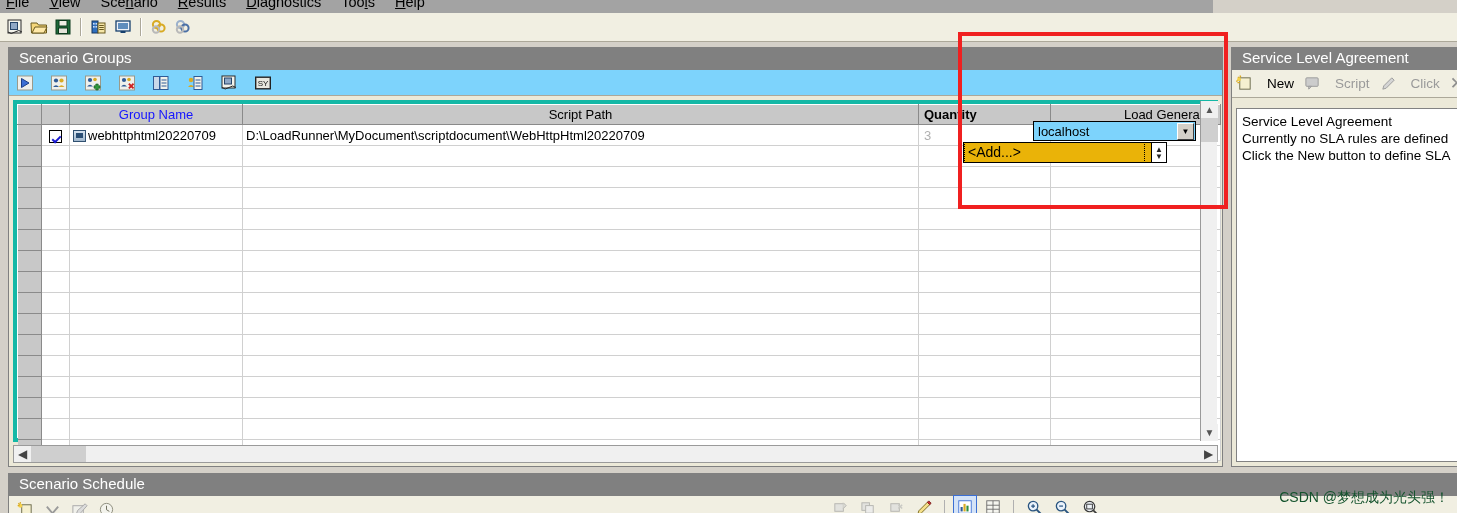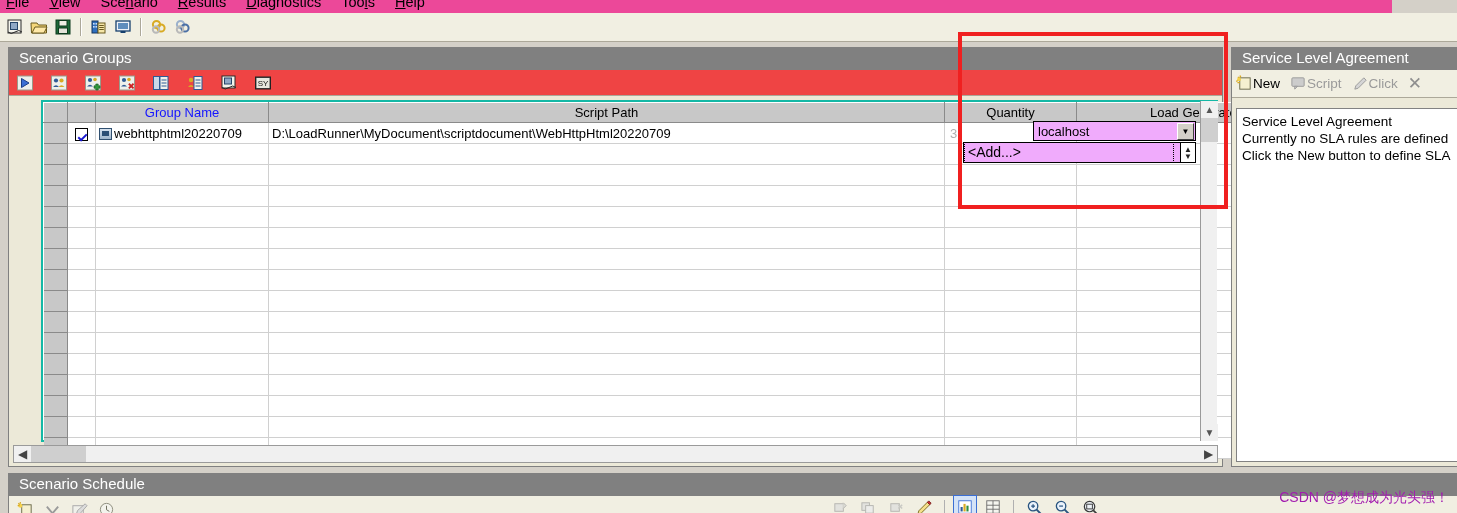--- a/index.html
+++ b/index.html
@@ -11,22 +11,22 @@
     font-family: "Liberation Sans", sans-serif;
   }
   #app {
     position: relative;
     width: 1457px; height: 513px;
     background: #d4d0c8;
   }
 
   
   .menubar {
-    position: absolute; left: 0; top: 0; width: 1392px; height: 13px;
-    background: #ec4899;
+    position: absolute; left: 0; top: 0; width: 1213px; height: 13px;
+    background: #a3a3a3;
     overflow: hidden;
   }
   .menubar-inner {
     position: absolute; left: 4px; top: -6px;
     display: flex; gap: 16px;
     font-size: 14.5px; color: #000;
     white-space: nowrap;
   }
   .menu-item { padding: 0 2px; cursor: default; }
   .menu-item u { text-decoration: underline; }
@@ -50,41 +50,41 @@
     position: absolute; left: 8px; top: 47px; width: 1215px; height: 420px;
     background: #ece9d8;
     border: 1px solid #808080;
   }
   .panel-title {
     height: 22px; background: #808080; color: #ffffff;
     font-size: 15px; line-height: 20px; padding-left: 10px;
     overflow: hidden; white-space: nowrap;
   }
   .sg-toolbar {
-    height: 26px; background: #ef4444;
+    height: 26px; background: #7dd3fc;
     border-bottom: 1px solid #aca899;
     display: flex; align-items: center; padding-left: 5px; gap: 12px;
   }
   .sg-grid-wrap {
     position: absolute; left: 4px; top: 52px; right: 4px; bottom: 24px;
-    background: #fff; border: 2px solid #14b8a6;
-    display: flex; flex-direction: column; margin-left: 28px;
+    background: #fff; border: 4px solid #14b8a6;
+    display: flex; flex-direction: column;
   }
 
   table.grid { border-collapse: collapse; width: 100%; table-layout: fixed; font-size: 13px; }
   table.grid th {
     background: #c8c8c8; border: 1px solid #fff; border-bottom: 1px solid #8a8a8a;
     border-right: 1px solid #8a8a8a;
     height: 20px; font-weight: normal; color: #000000; padding: 0 5px;
   }
   table.grid th.col-sel { width: 24px; padding: 0; }
   table.grid th.col-chk { width: 28px; padding: 0; }
   table.grid th.col-name { width: 173px; color: #1414ff; text-align: center; }
   table.grid th.col-path { width: 676px; text-align: center; }
-  table.grid th.col-qty  { width: 132px; text-align: center; }
+  table.grid th.col-qty  { width: 132px; text-align: left; font-weight: bold; }
   table.grid th.col-lg   { width: 170px; text-align: right; }
   table.grid td {
     height: 21px; border-right: 1px solid #d0d0d0; border-bottom: 1px solid #d0d0d0;
     padding: 0 3px; background: #fff; vertical-align: middle;
     white-space: nowrap; overflow: hidden;
   }
   table.grid td.sel-cell { background: #c8c8c8; border-right: 1px solid #8a8a8a; border-bottom:1px solid #8a8a8a;}
   table.grid td.chk-cell { text-align: center; padding: 0; }
   .qty-val { color: #b0b0b0; padding-left: 2px; }
 
@@ -120,36 +120,36 @@
     background: #f0f0f0; border: 1px solid #9a9a9a;
     display: flex; align-items: center;
   }
   .hs-arrow { width: 17px; height: 16px; display: flex; align-items: center; justify-content: center; font-size: 12px; color: #444; }
   .hs-arrow.right { margin-left: auto; }
   .hs-thumb { width: 55px; height: 16px; background: #cfcfcf; }
 
   
   .lg-combo {
     position: absolute; left: 1033px; top: 121px; width: 163px; height: 20px;
-    background: #f0abfc; border: 1px solid #000;
+    background: #7dd3fc; border: 1px solid #000;
     display: flex; align-items: center;
     font-size: 13px; z-index: 40; gap: 11px;
   }
   .lg-combo .val { padding-left: 4px; flex: 1; }
   .lg-combo .arrowbtn {
     width: 17px; height: 17px; margin-right: 1px;
     background: #d4d0c8;
     border-top: 1px solid #fff; border-left: 1px solid #fff;
     border-right: 1px solid #404040; border-bottom: 1px solid #404040;
     display: flex; align-items: center; justify-content: center;
     font-size: 8px; color: #000;
   }
   .lg-list {
-    position: absolute; left: 963px; top: 142px; width: 233px; height: 21px;
-    background: #f0abfc; border: 1px solid #000;
+    position: absolute; left: 963px; top: 142px; width: 204px; height: 21px;
+    background: #eab308; border: 1px solid #000;
     display: flex; align-items: center; z-index: 41; gap: 6px;
   }
   .lg-list .item {
     flex: 1; height: 19px; margin: 0 1px; padding-left: 3px;
     font-size: 14px; line-height: 19px;
     outline: 1px dotted #000;
   }
   .lg-list .spin {
     width: 15px; height: 19px; background: #fff; border-left: 1px solid #000;
     display: flex; flex-direction: column; align-items: center; justify-content: center;
@@ -166,21 +166,21 @@
   .sla-panel {
     position: absolute; left: 1231px; top: 47px; width: 240px; height: 420px;
     background: #ece9d8; border: 1px solid #808080;
     overflow: hidden;
   }
   .sla-toolbar {
     height: 28px; background: #f1efe2; border-bottom: 1px solid #aca899;
     display: flex; align-items: center; padding-left: 4px; gap: 10px;
     font-size: 13.5px;
   }
-  .sla-btn { display: flex; align-items: center; gap: 0; white-space: nowrap; }
+  .sla-btn { display: flex; align-items: center; gap: 14px; white-space: nowrap; }
   .sla-btn.disabled { color: #9a9a9a; }
   .sla-body {
     position: absolute; left: 4px; top: 60px; right: 0; bottom: 4px;
     background: #fff; border: 1px solid #828282; border-right: none;
     padding: 4px 5px; font-size: 13.5px; line-height: 17px; color: #000;
     overflow: hidden; white-space: nowrap;
   }
 
   
   .ss-panel {
@@ -193,21 +193,21 @@
   }
   .ss-tools-right {
     position: absolute; left: 820px; top: 22px; display: flex; align-items: center; gap: 6px;
   }
   .ico { width: 17px; height: 17px; display:inline-block; }
   .sep-v { width: 1px; height: 15px; background: #b0b0b0; margin: 0 3px; }
 
   
   .watermark {
     position: absolute; right: 8px; bottom: 6px;
-    font-size: 14px; color: #a21caf; white-space: nowrap; z-index: 70;
+    font-size: 14px; color: #14532d; white-space: nowrap; z-index: 70;
   }
 </style>
 </head>
 <body>
 
 <div id="app">
 
   <div class="menubar">
     <div class="menubar-inner">
       <div class="menu-item"><u>F</u>ile</div>

